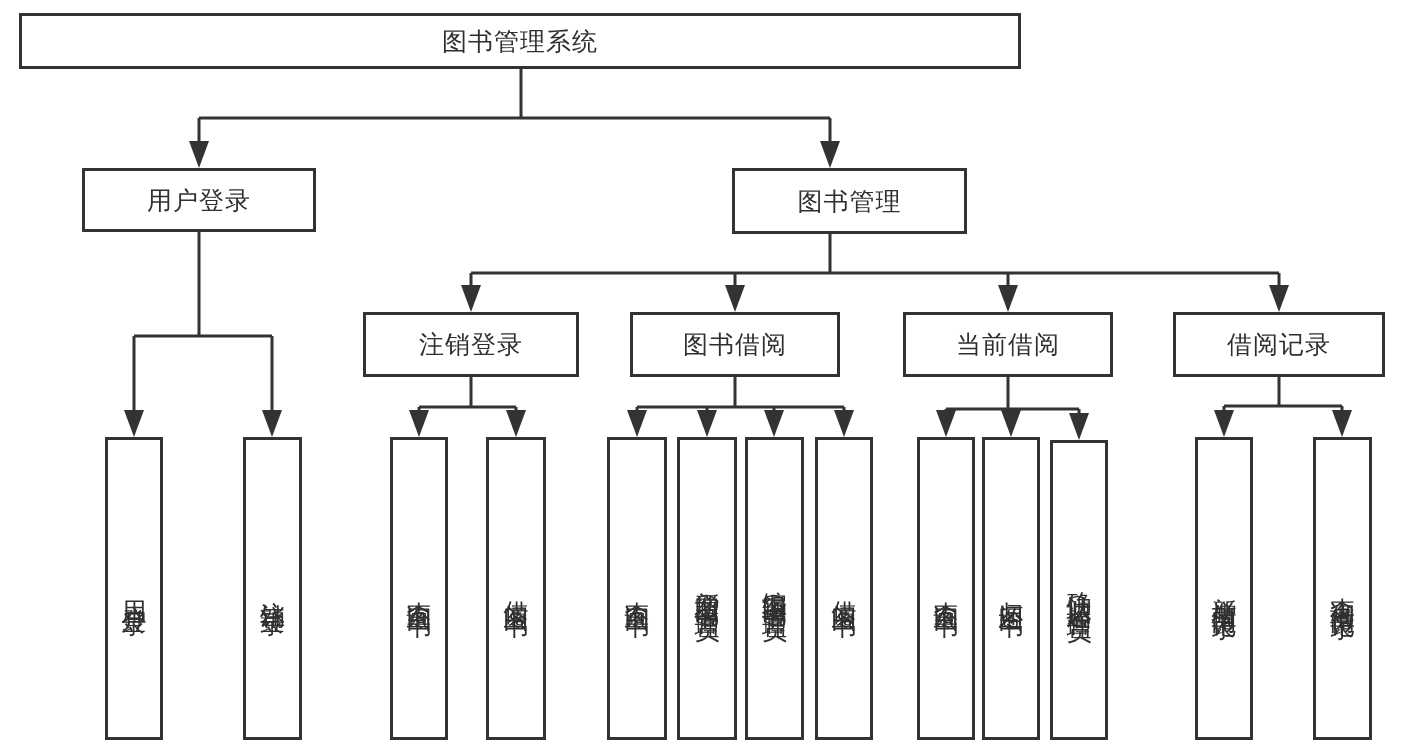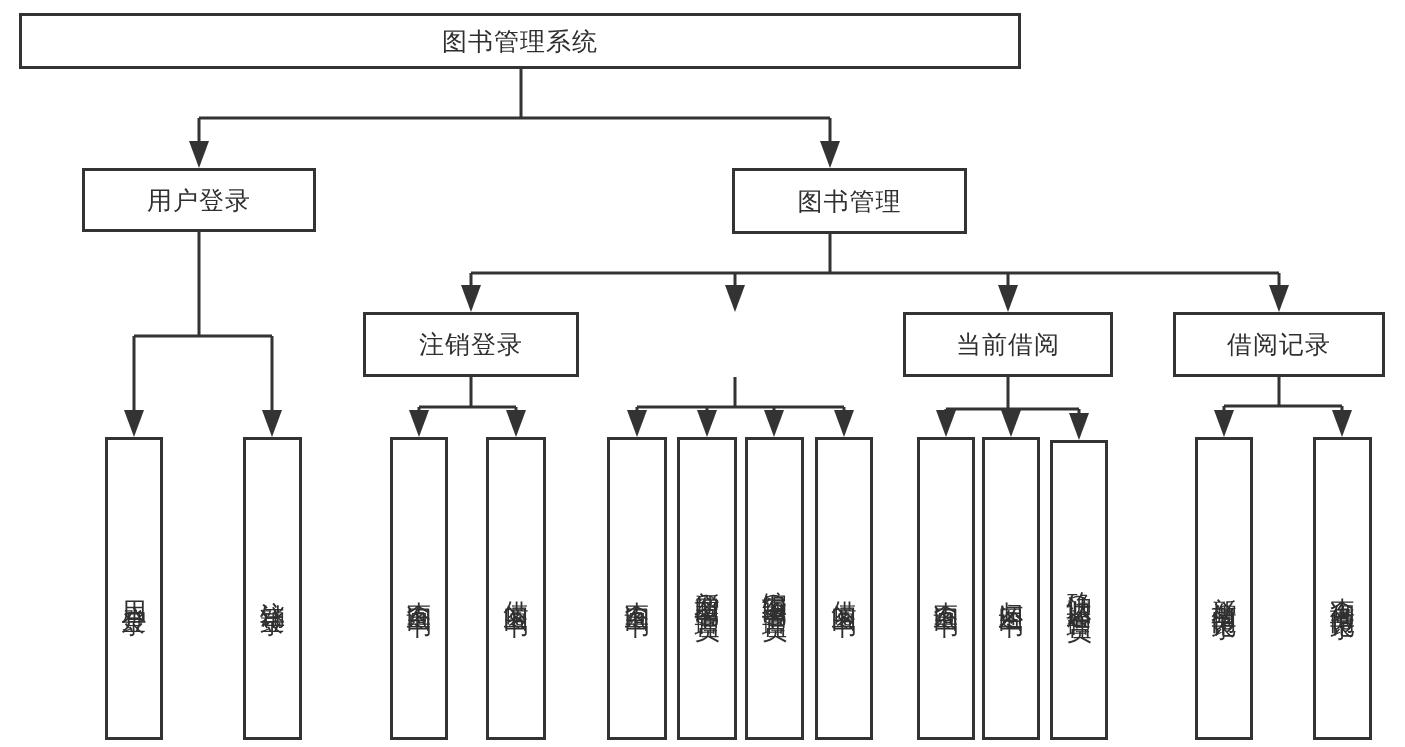--- a/index.html
+++ b/index.html
@@ -135,20 +135,23 @@
   <div class="box" id="b-login">
     <span>用户登录</span>
   </div>
   <div class="box" id="b-mgmt">
     <span>图书管理</span>
   </div>
 
   <div class="box" id="b-new">
     <span>注销登录</span>
   </div>
+  <div class="box" id="b-bor">
+    <span>图书借阅</span>
+  </div>
   <div class="box" id="b-rec">
     <span>借阅记录</span>
   </div>
   <div class="box" id="b-cur">
     <span>当前借阅</span>
   </div>
 
   <div class="vbox" id="v-login-1">
     <span>用户登录</span>
   </div>

